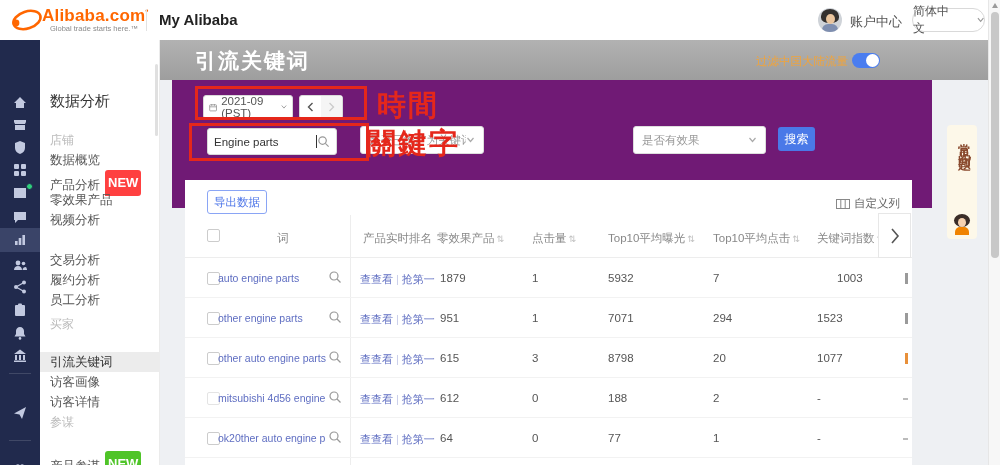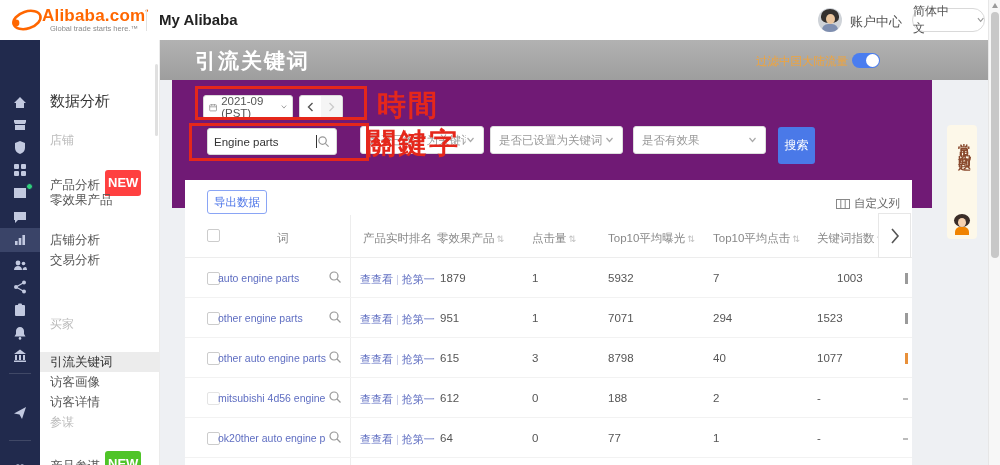--- a/index.html
+++ b/index.html
@@ -47,21 +47,21 @@
   .filter-card{position:absolute;left:12px;top:40px;width:760px;height:128px;background:#701a75}
   .date-ctl{position:absolute;left:31px;top:15px;width:90px;height:24px;border:1px solid #d9d9d9;border-radius:3px;display:flex;align-items:center;gap:4px;padding:0 5px;font-size:11.5px;color:#555;background:#fff}
   .date-nav{position:absolute;left:127px;top:15px;width:44px;height:24px;border:1px solid #d9d9d9;border-radius:3px;display:flex;background:#fff}
   .date-nav .cell{flex:1;display:flex;align-items:center;justify-content:center}
   .date-nav .cell.dis{background:#f5f5f5}
   .s-input{position:absolute;left:35px;top:48px;width:130px;height:27px;border:1px solid #d9d9d9;border-radius:3px;display:flex;align-items:center;padding:0 6px;font-size:11.5px;color:#333;background:#fff}
   .s-input .val{flex:1;white-space:nowrap;overflow:hidden}
   .caret{width:1px;height:13px;background:#333;margin-right:auto}
   .dd{position:absolute;top:46px;height:28px;border:1px solid #ddd;border-radius:3px;display:flex;align-items:center;padding:0 8px;font-size:11.5px;color:#999;background:#fff}
   .dd .txt{flex:1;white-space:nowrap;overflow:hidden}
-  .btn-search{position:absolute;left:606px;top:47px;width:37px;height:37px;background:#4a79e8;color:#fff;border:none;border-radius:3px;font-size:12px}
+  .btn-search{position:absolute;left:606px;top:47px;width:37px;height:24px;background:#4a79e8;color:#fff;border:none;border-radius:3px;font-size:12px}
   
   .ann-box{position:absolute;border:3px solid #e5271b;z-index:50}
   .ann-txt{position:absolute;color:#e5271b;font-size:29px;font-weight:bold;z-index:50;letter-spacing:2px;white-space:nowrap}
   
   .faq{position:absolute;left:787px;top:85px;width:30px;height:114px;background:#fdf8e9;border-radius:4px;z-index:3}
   .faq .txt{position:absolute;left:8px;top:8px;writing-mode:vertical-rl;text-orientation:upright;font-size:13px;font-weight:bold;color:#8a4a2e;letter-spacing:5px}
   .faq-avatar{position:absolute;left:4px;top:88px;width:22px;height:22px;border-radius:4px;overflow:hidden;background:#fdf8e9}
   .faq-avatar .hair{position:absolute;left:3px;top:1px;width:16px;height:13px;border-radius:50%;background:#3a2d28}
   .faq-avatar .face{position:absolute;left:7px;top:5px;width:8px;height:9px;border-radius:50%;background:#f6d2b0}
   .faq-avatar .body{position:absolute;left:4px;top:14px;width:14px;height:8px;border-radius:5px 5px 0 0;background:#f08300}
@@ -211,24 +211,27 @@
         <path d="M8 14C3 10 2 7 4 5c1.5-1.5 3.5-1 4 1 .5-2 2.5-2.5 4-1 2 2 1 5-4 9z"></path>
       </svg>
     </div>
 
 </div>
 
 <div class="sidebar">
   <div class="sb-title">数据分析</div>
   <div class="sb-thumb"></div>
   <div class="sb-sec" style="top:92px">店铺</div>
+  <div class="sb-it" style="top:110px"><span>数据概览</span></div>
   <div class="sb-it" style="top:130px"><span>产品分析</span><span class="badge red">NEW</span></div>
   <div class="sb-it" style="top:150px"><span>零效果产品</span></div>
-  <div class="sb-it" style="top:190px"><span>店铺分析</span></div>
+  <div class="sb-it" style="top:170px"><span>视频分析</span></div>
   <div class="sb-it" style="top:210px"><span>交易分析</span></div>
+  <div class="sb-it" style="top:230px"><span>履约分析</span></div>
+  <div class="sb-it" style="top:250px"><span>员工分析</span></div>
   <div class="sb-sec" style="top:276px">买家</div>
   <div class="sb-it sel" style="top:312px"><span>引流关键词</span></div>
   <div class="sb-it" style="top:332px"><span>访客画像</span></div>
   <div class="sb-it" style="top:352px"><span>访客详情</span></div>
   <div class="sb-sec" style="top:374px">参谋</div>
   <div class="sb-it" style="top:411px"><span>产品参谋</span><span class="badge green">NEW</span></div>
 
 </div>
 
 <div class="main">
@@ -270,26 +273,20 @@
           <circle cx="6" cy="6" r="4" fill="none" stroke="#999" stroke-width="1.3"></circle>
           <line x1="9" y1="9" x2="12.5" y2="12.5" stroke="#999" stroke-width="1.3"></line>
         </svg>
     </div>
     <div class="dd" style="left:188px;width:124px">
       <span class="txt">是否已推广为关键词</span>
       <svg width="9" height="6" viewBox="0 0 8 6">
           <polyline points="1,1 4,4.5 7,1" fill="none" stroke="#aaa" stroke-width="1.2"></polyline>
         </svg>
     </div>
-    <div class="dd" style="left:318px;width:133px">
-      <span class="txt">是否已设置为关键词</span>
-      <svg width="9" height="6" viewBox="0 0 8 6">
-          <polyline points="1,1 4,4.5 7,1" fill="none" stroke="#aaa" stroke-width="1.2"></polyline>
-        </svg>
-    </div>
     <div class="dd" style="left:461px;width:133px">
       <span class="txt">是否有效果</span>
       <svg width="9" height="6" viewBox="0 0 8 6">
           <polyline points="1,1 4,4.5 7,1" fill="none" stroke="#aaa" stroke-width="1.2"></polyline>
         </svg>
     </div>
     <button class="btn-search">搜索</button>
   </div>
 
   <div class="faq">
@@ -363,21 +360,21 @@
       <span class="cb" style="left:22px"></span>
       <span class="kw" style="left:33px">other auto engine parts</span>
       <svg class="mag" style="left:143px" width="14" height="14" viewBox="0 0 14 14">
           <circle cx="6" cy="6" r="4" fill="none" stroke="#999" stroke-width="1.2"></circle>
           <line x1="9" y1="9" x2="12.5" y2="12.5" stroke="#999" stroke-width="1.2"></line>
         </svg>
       <span class="lnks" style="left:175px"><span>查查看</span><span class="sep">|</span><span>抢第一</span></span>
       <span class="num" style="left:255px">615</span>
       <span class="num" style="left:347px">3</span>
       <span class="num" style="left:423px">8798</span>
-      <span class="num" style="left:528px">40</span>
+      <span class="num" style="left:528px">20</span>
       <span class="num" style="left:632px">1077</span>
       <span class="frag orange" style="left:720px"></span>
     </div>
     <div class="trow" style="top:198px">
       <span class="cb faded" style="left:22px"></span>
       <span class="kw" style="left:33px">mitsubishi 4d56 engine parts</span>
       <svg class="mag" style="left:143px" width="14" height="14" viewBox="0 0 14 14">
           <circle cx="6" cy="6" r="4" fill="none" stroke="#999" stroke-width="1.2"></circle>
           <line x1="9" y1="9" x2="12.5" y2="12.5" stroke="#999" stroke-width="1.2"></line>
         </svg>

